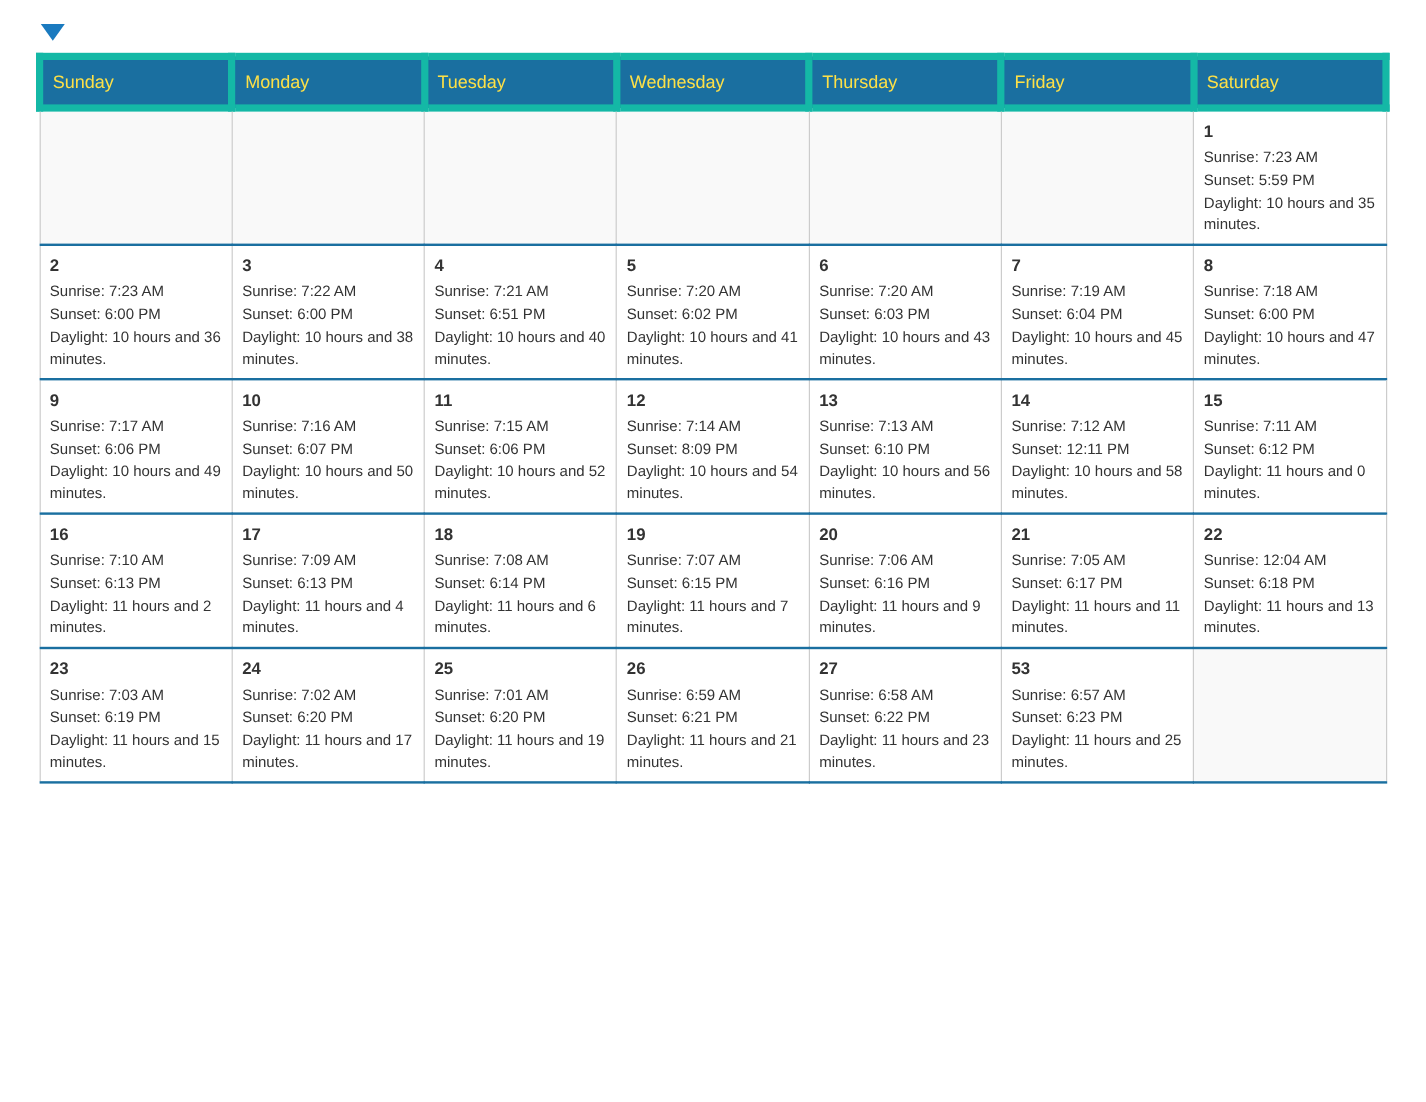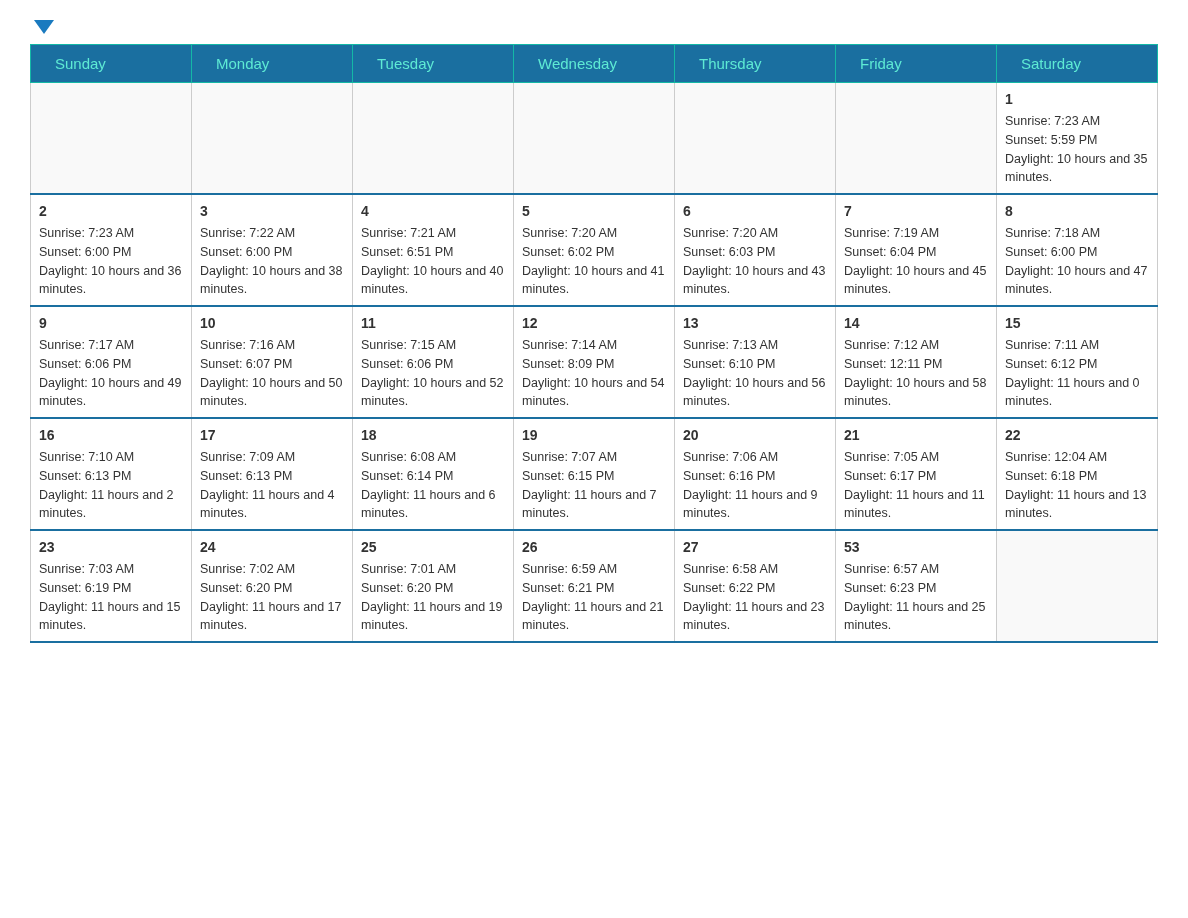--- a/index.html
+++ b/index.html
@@ -52,26 +52,26 @@
       font-size: 18px;
       color: #555;
     }
     table {
       width: 100%;
       border-collapse: collapse;
       margin-top: 8px;
     }
     thead tr th {
       background-color: #1a6fa0;
-      color: #5eead4;
-      padding: 10px 24px;
+      color: #fde047;
+      padding: 10px 8px;
       text-align: left;
       font-size: 15px;
       font-weight: normal;
-      border: 1px solid #14b8a6;
+      border: 6px solid #14b8a6;
     }
     tbody tr td {
       vertical-align: top;
       padding: 6px 8px;
       border: 1px solid #ccc;
       width: 14.28%;
       min-height: 100px;
       font-size: 12.5px;
       color: #333;
       line-height: 1.5;
@@ -142,21 +142,21 @@
         <td><span class="day-num">10</span><span>Sunrise: 7:16 AM</span><br><span>Sunset: 6:07 PM</span><br><span>Daylight: 10 hours and 50 minutes.</span></td>
         <td><span class="day-num">11</span><span>Sunrise: 7:15 AM</span><br><span>Sunset: 6:06 PM</span><br><span>Daylight: 10 hours and 52 minutes.</span></td>
         <td><span class="day-num">12</span><span>Sunrise: 7:14 AM</span><br><span>Sunset: 8:09 PM</span><br><span>Daylight: 10 hours and 54 minutes.</span></td>
         <td><span class="day-num">13</span><span>Sunrise: 7:13 AM</span><br><span>Sunset: 6:10 PM</span><br><span>Daylight: 10 hours and 56 minutes.</span></td>
         <td><span class="day-num">14</span><span>Sunrise: 7:12 AM</span><br><span>Sunset: 12:11 PM</span><br><span>Daylight: 10 hours and 58 minutes.</span></td>
         <td><span class="day-num">15</span><span>Sunrise: 7:11 AM</span><br><span>Sunset: 6:12 PM</span><br><span>Daylight: 11 hours and 0 minutes.</span></td>
       </tr>
       <tr>
         <td><span class="day-num">16</span><span>Sunrise: 7:10 AM</span><br><span>Sunset: 6:13 PM</span><br><span>Daylight: 11 hours and 2 minutes.</span></td>
         <td><span class="day-num">17</span><span>Sunrise: 7:09 AM</span><br><span>Sunset: 6:13 PM</span><br><span>Daylight: 11 hours and 4 minutes.</span></td>
-        <td><span class="day-num">18</span><span>Sunrise: 6:08 AM</span><br><span>Sunset: 6:14 PM</span><br><span>Daylight: 11 hours and 6 minutes.</span></td>
+        <td><span class="day-num">18</span><span>Sunrise: 7:08 AM</span><br><span>Sunset: 6:14 PM</span><br><span>Daylight: 11 hours and 6 minutes.</span></td>
         <td><span class="day-num">19</span><span>Sunrise: 7:07 AM</span><br><span>Sunset: 6:15 PM</span><br><span>Daylight: 11 hours and 7 minutes.</span></td>
         <td><span class="day-num">20</span><span>Sunrise: 7:06 AM</span><br><span>Sunset: 6:16 PM</span><br><span>Daylight: 11 hours and 9 minutes.</span></td>
         <td><span class="day-num">21</span><span>Sunrise: 7:05 AM</span><br><span>Sunset: 6:17 PM</span><br><span>Daylight: 11 hours and 11 minutes.</span></td>
         <td><span class="day-num">22</span><span>Sunrise: 12:04 AM</span><br><span>Sunset: 6:18 PM</span><br><span>Daylight: 11 hours and 13 minutes.</span></td>
       </tr>
       <tr>
         <td><span class="day-num">23</span><span>Sunrise: 7:03 AM</span><br><span>Sunset: 6:19 PM</span><br><span>Daylight: 11 hours and 15 minutes.</span></td>
         <td><span class="day-num">24</span><span>Sunrise: 7:02 AM</span><br><span>Sunset: 6:20 PM</span><br><span>Daylight: 11 hours and 17 minutes.</span></td>
         <td><span class="day-num">25</span><span>Sunrise: 7:01 AM</span><br><span>Sunset: 6:20 PM</span><br><span>Daylight: 11 hours and 19 minutes.</span></td>
         <td><span class="day-num">26</span><span>Sunrise: 6:59 AM</span><br><span>Sunset: 6:21 PM</span><br><span>Daylight: 11 hours and 21 minutes.</span></td>

